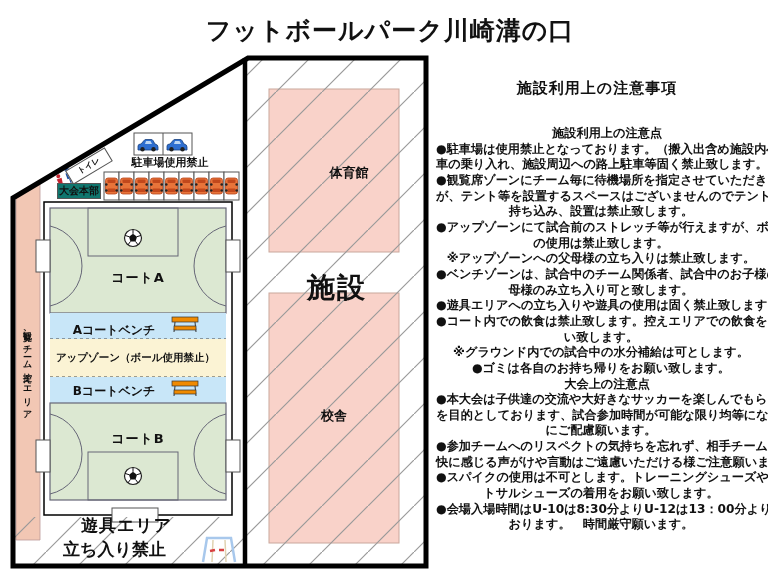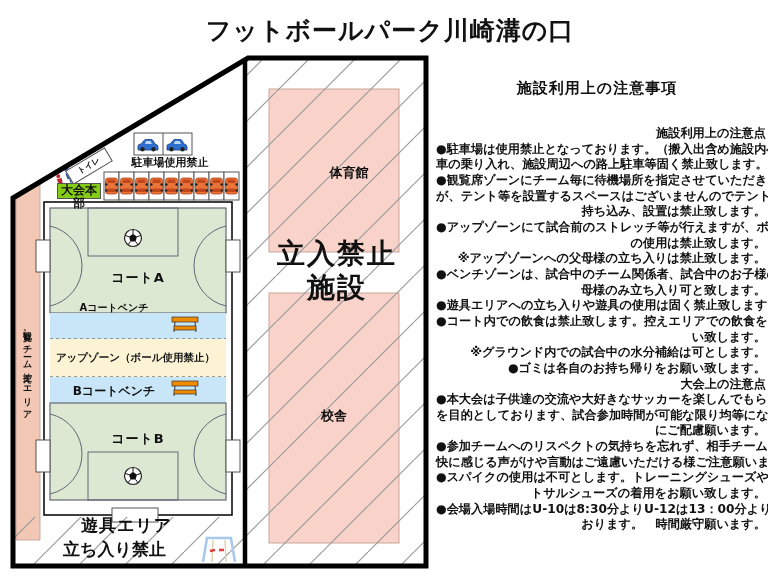--- a/index.html
+++ b/index.html
@@ -8,36 +8,36 @@
   #stage{position:relative;width:768px;height:576px}
   #basemap{position:absolute;left:0;top:0}
   .txt{position:absolute;font-weight:bold;text-align:center;color:#111}
   .t-title{left:140px;top:14px;width:500px;font-size:25px;letter-spacing:1px}
   .t-strip{left:14px;top:205px;width:26px;height:330px;display:flex;align-items:center;
            justify-content:center;writing-mode:vertical-rl;text-orientation:upright;
            font-size:9px;letter-spacing:2px}
   .t-parking{left:100px;top:155px;width:140px;font-size:11px}
   .t-toilet{left:66px;top:158px;width:44px;height:14px;font-size:8px;line-height:13px;
             border:1px solid #555;background:#fff;transform:rotate(-31deg)}
-  .t-hq{left:57px;top:183px;width:42px;height:14px;font-size:12px;line-height:13px;
-        border:1px solid #555;background:#84cc16}
+  .t-hq{left:57px;top:183px;width:42px;height:14px;font-size:10px;line-height:13px;
+        border:1px solid #555;background:#0f766e}
   .t-courtA{left:44px;top:269px;width:188px;font-size:13px;letter-spacing:1px}
-  .t-benchA{left:44px;top:301px;width:140px;font-size:10px}
+  .t-benchA{left:44px;top:322px;width:140px;font-size:12px}
   .t-upzone{left:44px;top:351px;width:183px;font-size:10.5px}
   .t-benchB{left:44px;top:383px;width:140px;font-size:12px}
   .t-courtB{left:44px;top:430px;width:188px;font-size:13px;letter-spacing:1px}
   .t-play1{left:29px;top:514px;width:195px;font-size:17px;letter-spacing:1px}
   .t-play2{left:17px;top:538px;width:195px;font-size:17px}
   .t-gym{left:284px;top:164px;width:130px;font-size:13px}
   .t-school{left:269px;top:407px;width:130px;font-size:13px}
   .t-ne1{left:246px;top:235px;width:182px;font-size:28px;letter-spacing:2px}
   .t-ne2{left:246px;top:269px;width:182px;font-size:28px;letter-spacing:2px}
   .t-nhead{left:430px;top:79px;width:334px;font-size:15px;letter-spacing:1px}
   .t-nbody{left:436px;top:126px;width:330px;font-size:12.2px;line-height:15.65px;
-           text-align:right;white-space:nowrap}
+           text-align:center;white-space:nowrap}
 </style>
 </head>
 <body>
 
 <div id="stage">
 
   <svg id="basemap" width="768" height="576" viewBox="0 0 768 576" xmlns="http://www.w3.org/2000/svg" xmlns:xlink="http://www.w3.org/1999/xlink">
     <defs>
       <pattern id="hatch" width="46" height="46" patternUnits="userSpaceOnUse">
         <path d="M0,46 L46,0" stroke="#999" stroke-width="1.2"></path>
@@ -167,21 +167,20 @@
   <div class="txt t-benchA">Aコートベンチ</div>
   <div class="txt t-upzone">アップゾーン（ボール使用禁止）</div>
   <div class="txt t-benchB">Bコートベンチ</div>
   <div class="txt t-courtB">コートB</div>
 
   <div class="txt t-play1">遊具エリア</div>
   <div class="txt t-play2">立ち入り禁止</div>
 
   <div class="txt t-gym">体育館</div>
   <div class="txt t-school">校舎</div>
-  <div class="txt t-ne1">立入禁止</div>
   <div class="txt t-ne2">施設</div>
 
   <div class="txt t-nhead">施設利用上の注意事項</div>
   <div class="txt t-nbody">
       <div>　施設利用上の注意点</div>
       <div>●駐車場は使用禁止となっております。（搬入出含め施設内への</div>
       <div>車の乗り入れ、施設周辺への路上駐車等固く禁止致します。）</div>
       <div>●観覧席ゾーンにチーム毎に待機場所を指定させていただきます</div>
       <div>が、テント等を設置するスペースはございませんのでテント等の</div>
       <div>持ち込み、設置は禁止致します。</div>

